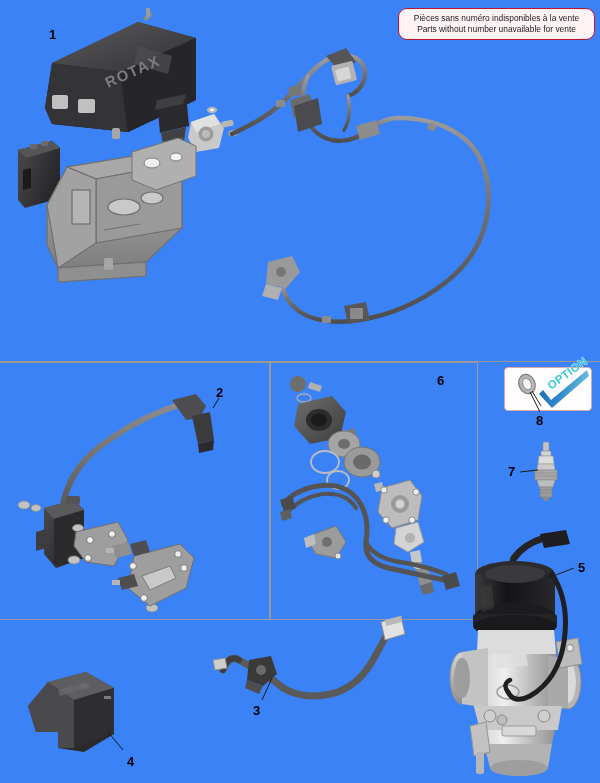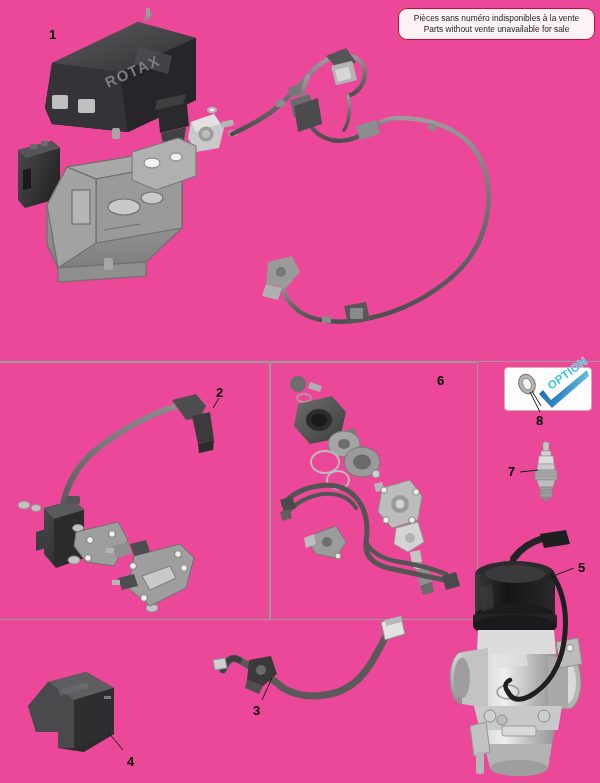--- a/index.html
+++ b/index.html
@@ -3,21 +3,21 @@
 <meta charset="utf-8">
 <style>
   html,body{margin:0;padding:0;background:#ffffff;}
   body{
     font-family:"Liberation Sans", sans-serif;
     -webkit-font-smoothing:antialiased;
   }
   #page{
     position:relative;
     width:600px;height:783px;
-    background:#ec4899;
+    background:#3b82f6;
     overflow:hidden;
   }
   
   .panel{position:absolute;border:1px solid #9a9a9a;box-sizing:border-box;background:transparent;}
   
   .num{
     position:absolute;
     font-family:"Liberation Sans", sans-serif;
     font-weight:bold;font-size:13px;color:#000;
     line-height:1;letter-spacing:0;
@@ -44,21 +44,21 @@
 <body>
 
 <div id="page">
 
   <div class="panel" style="left:0px;top:0px;width:600px;height:362px;border-left:none;border-top:none;border-right:none;"></div>
   <div class="panel" style="left:0px;top:362px;width:270px;height:258px;border-left:none;"></div>
   <div class="panel" style="left:270px;top:362px;width:208px;height:258px;"></div>
 
   <div id="note">
     <div class="l">Pièces sans numéro indisponibles à la vente</div>
-    <div class="l">Parts without vente unavailable for sale</div>
+    <div class="l">Parts without number unavailable for vente</div>
   </div>
 
   <svg class="art" style="left:0px;top:0px;" width="600" height="362" viewBox="0 0 600 362">
     <defs>
       <linearGradient id="gCover" x1="0" y1="0" x2="0.3" y2="1">
         <stop offset="0" stop-color="#4a4a4c"></stop>
           <stop offset="0.45" stop-color="#2d2d2f"></stop>
         <stop offset="1" stop-color="#171718"></stop>
       </linearGradient>
       <linearGradient id="gCoverTop" x1="0" y1="0" x2="1" y2="1">

